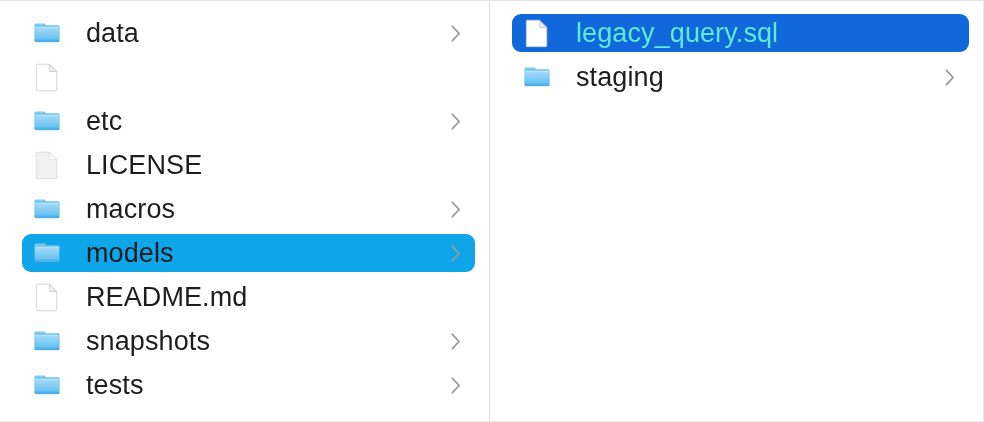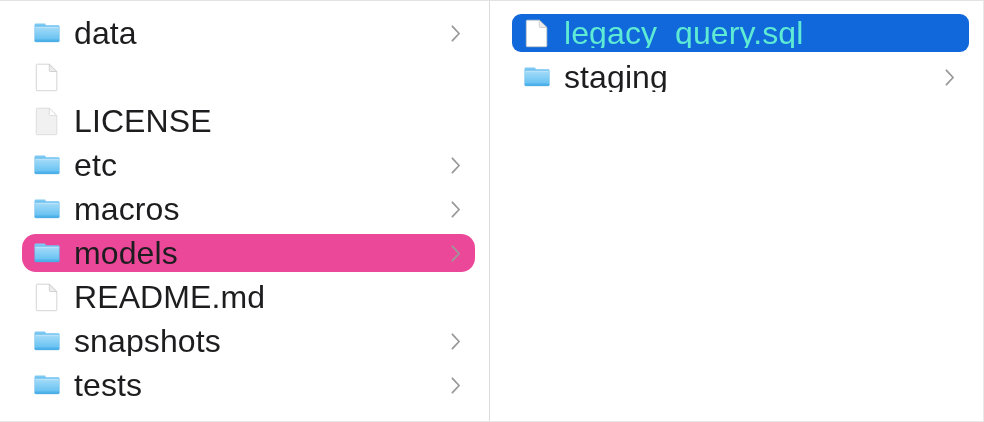--- a/index.html
+++ b/index.html
@@ -59,48 +59,48 @@
     align-items: center;
     width: 100%;
     height: 38px;
     border-radius: 9px;
     box-sizing: border-box;
     padding-left: 12px;
     padding-right: 12px;
   }
 
   .row.selected-inactive > .row-inner {
-    background: #ec4899;
-    border-radius: 14px;
+    background: #0ea5e9;
   }
 
   .row.selected-active > .row-inner {
     background: #1068da;
   }
 
   .icon {
     width: 26px;
     height: 30px;
     flex: 0 0 26px;
     margin-right: 14px;
     position: relative;
     display: block;
   }
 
   .icon svg { display: block; width: 26px; height: 30px; }
 
   .label {
-    font-size: 32px;
+    font-size: 27px;
     line-height: 30px;
     color: #1d1d1f;
     letter-spacing: 0.1px;
     white-space: nowrap;
     overflow: hidden;
     text-overflow: ellipsis;
     flex: 1 1 auto;
+    margin-left: 12px;
   }
 
   .row.selected-active .label {
     color: #5eead4;
   }
 
   .chevron {
     flex: 0 0 auto;
     width: 14px;
     height: 22px;
@@ -157,20 +157,50 @@
       <path d="M15.3 2.2 v6.4 a0.9 0.9 0 0 0 0.9 0.9 h6.6 z" fill="#ececec" stroke="#c9c9c9" stroke-width="0.8" stroke-linejoin="round"></path>
     </svg>
   </span>
           <span class="chevron hidden"></span>
         </div>
       </div>
       <div class="row">
         <div class="row-inner">
   <span class="icon">
     <svg viewBox="0 0 26 30" xmlns="http://www.w3.org/2000/svg">
+      <defs>
+        <linearGradient id="fg1" x1="0" y1="0" x2="0" y2="1">
+          <stop offset="0" stop-color="#8fd2f7"></stop>
+          <stop offset="1" stop-color="#4fb1ea"></stop>
+        </linearGradient>
+        <linearGradient id="fg2" x1="0" y1="0" x2="0" y2="1">
+          <stop offset="0" stop-color="#a6dcf9"></stop>
+          <stop offset="1" stop-color="#5cbdf0"></stop>
+        </linearGradient>
+      </defs>
+      <rect x="0.6" y="5.4" width="11" height="3.6" rx="1.2" fill="#7fc9f3"></rect>
+      <rect x="0.6" y="7.2" width="24.8" height="3.2" rx="1.1" fill="#6ec2f2"></rect>
+      <rect x="0.6" y="8.6" width="24.8" height="15.4" rx="1.6" fill="url(#fg2)"></rect>
+      <rect x="0.6" y="8.6" width="24.8" height="1.5" fill="#bfe6fb" opacity="0.85"></rect>
+      <rect x="0.6" y="21.4" width="24.8" height="2.6" rx="1.2" fill="#3ea6e4" opacity="0.55"></rect>
+      <rect x="0.6" y="8.6" width="24.8" height="15.4" rx="1.6" fill="none" stroke="#46a9e0" stroke-width="0.5" opacity="0.6"></rect>
+    </svg>
+  </span>
+<span class="label">etc</span>
+  <span class="chevron">
+    <svg width="10" height="17" viewBox="0 0 10 17" xmlns="http://www.w3.org/2000/svg">
+      <path d="M1.4 1.3 L8.1 8.5 L1.4 15.7" fill="none" stroke="#9a9a9a" stroke-width="1.8" stroke-linecap="round" stroke-linejoin="round"></path>
+    </svg>
+  </span>
+</div>
+      </div>
+      <div class="row">
+        <div class="row-inner">
+  <span class="icon">
+    <svg viewBox="0 0 26 30" xmlns="http://www.w3.org/2000/svg">
       <path d="M3.2 2.2 h12.1 l7.5 7.3 v18.3 a0.9 0.9 0 0 1 -0.9 0.9 h-18.7 a0.9 0.9 0 0 1 -0.9 -0.9 v-24.7 a0.9 0.9 0 0 1 0.9 -0.9 z" fill="#f1f1f1" stroke="#d8d8d8" stroke-width="0.8"></path>
       <path d="M15.3 2.2 v6.4 a0.9 0.9 0 0 0 0.9 0.9 h6.6 z" fill="#fdfdfd" stroke="#d8d8d8" stroke-width="0.8" stroke-linejoin="round"></path>
     </svg>
   </span>
 <span class="label">LICENSE</span>
           <span class="chevron hidden"></span>
         </div>
       </div>
       <div class="row">
         <div class="row-inner">
@@ -187,50 +217,20 @@
         </linearGradient>
       </defs>
       <rect x="0.6" y="5.4" width="11" height="3.6" rx="1.2" fill="#7fc9f3"></rect>
       <rect x="0.6" y="7.2" width="24.8" height="3.2" rx="1.1" fill="#6ec2f2"></rect>
       <rect x="0.6" y="8.6" width="24.8" height="15.4" rx="1.6" fill="url(#fg2)"></rect>
       <rect x="0.6" y="8.6" width="24.8" height="1.5" fill="#bfe6fb" opacity="0.85"></rect>
       <rect x="0.6" y="21.4" width="24.8" height="2.6" rx="1.2" fill="#3ea6e4" opacity="0.55"></rect>
       <rect x="0.6" y="8.6" width="24.8" height="15.4" rx="1.6" fill="none" stroke="#46a9e0" stroke-width="0.5" opacity="0.6"></rect>
     </svg>
   </span>
-<span class="label">etc</span>
-  <span class="chevron">
-    <svg width="10" height="17" viewBox="0 0 10 17" xmlns="http://www.w3.org/2000/svg">
-      <path d="M1.4 1.3 L8.1 8.5 L1.4 15.7" fill="none" stroke="#9a9a9a" stroke-width="1.8" stroke-linecap="round" stroke-linejoin="round"></path>
-    </svg>
-  </span>
-</div>
-      </div>
-      <div class="row">
-        <div class="row-inner">
-  <span class="icon">
-    <svg viewBox="0 0 26 30" xmlns="http://www.w3.org/2000/svg">
-      <defs>
-        <linearGradient id="fg1" x1="0" y1="0" x2="0" y2="1">
-          <stop offset="0" stop-color="#8fd2f7"></stop>
-          <stop offset="1" stop-color="#4fb1ea"></stop>
-        </linearGradient>
-        <linearGradient id="fg2" x1="0" y1="0" x2="0" y2="1">
-          <stop offset="0" stop-color="#a6dcf9"></stop>
-          <stop offset="1" stop-color="#5cbdf0"></stop>
-        </linearGradient>
-      </defs>
-      <rect x="0.6" y="5.4" width="11" height="3.6" rx="1.2" fill="#7fc9f3"></rect>
-      <rect x="0.6" y="7.2" width="24.8" height="3.2" rx="1.1" fill="#6ec2f2"></rect>
-      <rect x="0.6" y="8.6" width="24.8" height="15.4" rx="1.6" fill="url(#fg2)"></rect>
-      <rect x="0.6" y="8.6" width="24.8" height="1.5" fill="#bfe6fb" opacity="0.85"></rect>
-      <rect x="0.6" y="21.4" width="24.8" height="2.6" rx="1.2" fill="#3ea6e4" opacity="0.55"></rect>
-      <rect x="0.6" y="8.6" width="24.8" height="15.4" rx="1.6" fill="none" stroke="#46a9e0" stroke-width="0.5" opacity="0.6"></rect>
-    </svg>
-  </span>
 <span class="label">macros</span>
   <span class="chevron">
     <svg width="10" height="17" viewBox="0 0 10 17" xmlns="http://www.w3.org/2000/svg">
       <path d="M1.4 1.3 L8.1 8.5 L1.4 15.7" fill="none" stroke="#9a9a9a" stroke-width="1.8" stroke-linecap="round" stroke-linejoin="round"></path>
     </svg>
   </span>
 </div>
       </div>
       <div class="row selected-inactive">
         <div class="row-inner">

